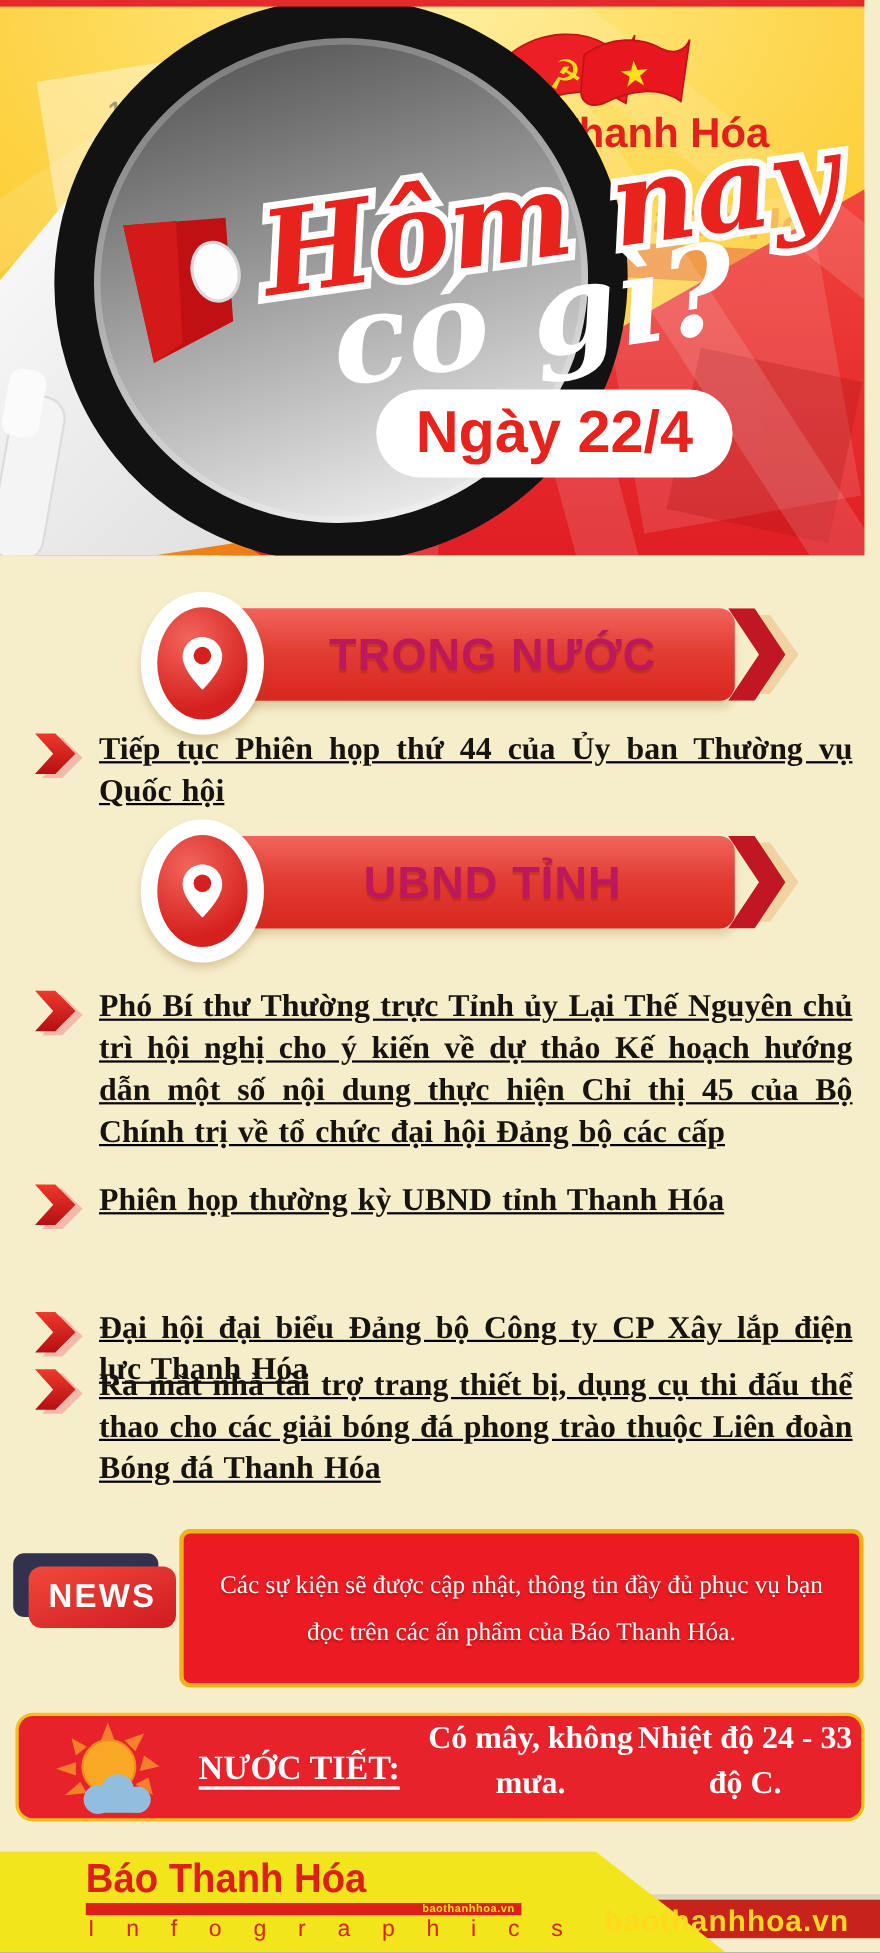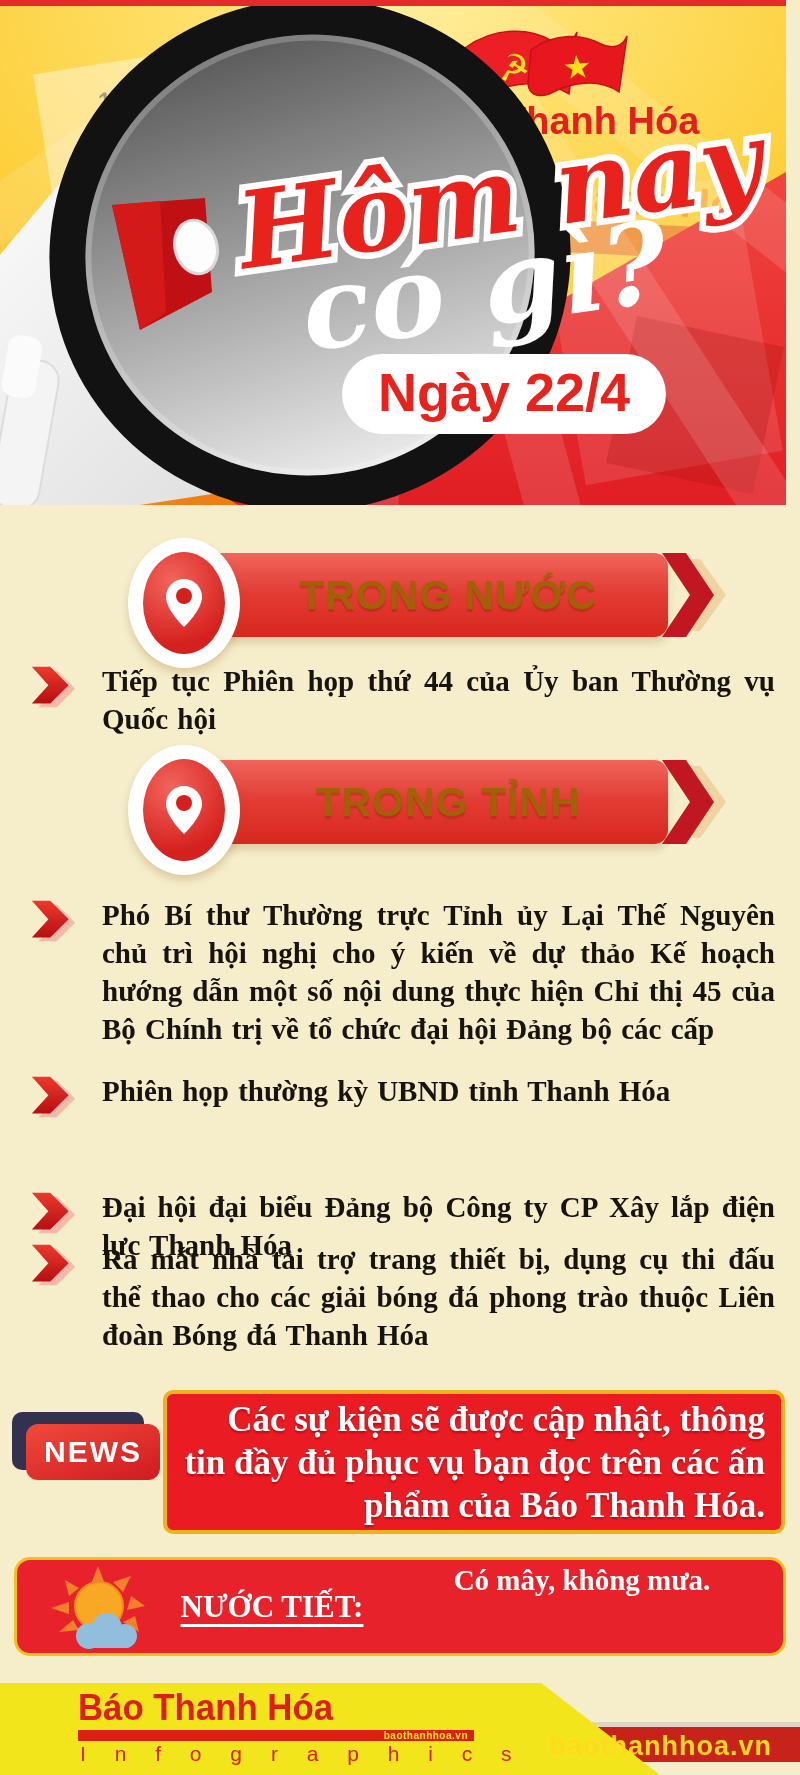--- a/index.html
+++ b/index.html
@@ -10,41 +10,41 @@
   .masthead-txt{font-family:"Liberation Sans",sans-serif;font-weight:bold;}
   .collage-txt{font-family:"Liberation Sans",sans-serif;font-weight:bold;}
 
   
   .banner{position:absolute;left:128px;width:600px;height:130px;}
   .banner .bar{position:absolute;left:52px;top:15px;width:488px;height:84px;border-radius:14px;
      background:linear-gradient(180deg,#f0655c 0%,#e23c33 48%,#d8271f 100%);
      box-shadow:0 6px 8px rgba(140,90,20,.22);}
   .banner .chev-end{position:absolute;left:524px;top:15px;}
   .banner .label{position:absolute;left:110px;top:15px;width:420px;height:84px;display:flex;
-     align-items:center;justify-content:center;color:#a16207;font-weight:bold;font-size:41px;
+     align-items:center;justify-content:center;color:#be185d;font-weight:bold;font-size:41px;
      letter-spacing:1px;text-shadow:0 3px 1px rgba(150,40,5,.4);}
   .banner .oval{position:absolute;left:0;top:0;width:112px;height:130px;background:#fff;
      border-radius:50%;display:flex;align-items:center;justify-content:center;
      box-shadow:0 5px 8px rgba(140,90,20,.25);}
   .banner .oval-inner{width:82px;height:102px;border-radius:50%;
      background:radial-gradient(circle at 35% 28%,#f2655c,#d5201d 72%);
      display:flex;align-items:center;justify-content:center;}
 
   
-  .bullet-item{position:absolute;left:30px;width:745px;display:flex;gap:26px;}
+  .bullet-item{position:absolute;left:30px;width:745px;display:flex;gap:14px;text-decoration:underline;}
   .bullet-item .chev{flex:0 0 46px;padding-top:3px;}
   .bullet-text{flex:1;font-family:"Liberation Serif",serif;font-weight:700;font-size:29px;
      line-height:38px;color:#17130e;text-align:justify;word-spacing:2px;}
 
   
   .news-box{position:absolute;left:163px;top:1390px;width:622px;height:144px;background:#ea1b23;
      border:4px solid #eeb21c;border-radius:10px;box-sizing:border-box;display:flex;
      align-items:center;justify-content:center;padding:4px 16px;}
-  .news-box .txt{font-family:"Liberation Serif",serif;font-weight:700;font-size:35px;
-     line-height:43px;color:#fff;text-align:right;text-shadow:0 2px 2px rgba(110,0,0,.45);}
+  .news-box .txt{font-family:"Liberation Serif",serif;font-weight:400;font-size:23px;
+     line-height:43px;color:#fff;text-align:center;text-shadow:0 2px 2px rgba(110,0,0,.45);}
   .news-badge{position:absolute;left:10px;top:1412px;width:170px;height:80px;}
   .news-badge .back{position:absolute;left:2px;top:0;width:132px;height:58px;background:#32324e;border-radius:10px;}
   .news-badge .front{position:absolute;left:16px;top:12px;width:134px;height:56px;border-radius:12px;
      background:linear-gradient(160deg,#f04a3b,#d01a20);display:flex;align-items:center;
      justify-content:center;color:#fff;font-weight:bold;font-size:30px;letter-spacing:2px;}
 
   
   .weather{position:absolute;left:14px;top:1557px;width:772px;height:99px;background:#e8222a;
      border:3px solid #f3c01e;border-radius:16px;box-sizing:border-box;}
   .weather .icon{position:absolute;left:26px;top:4px;}
@@ -199,21 +199,21 @@
     </svg>
     <div class="bullet-text">Tiếp tục Phiên họp thứ 44 của Ủy ban Thường vụ Quốc hội</div>
   </div>
 
   <div class="banner" style="top:745px">
     <div class="bar"></div>
     <svg class="chev-end" width="84" height="84" viewBox="0 0 84 84">
       <polygon points="26,6 48,6 74,42 48,78 26,78 52,42" fill="#efd3a0"></polygon>
       <polygon points="10,0 34,0 62,42 34,84 10,84 38,42" fill="#c11722"></polygon>
     </svg>
-    <div class="label">TRONG TỈNH</div>
+    <div class="label">UBND TỈNH</div>
     <div class="oval">
       <div class="oval-inner">
         <svg width="40" height="52" viewBox="0 0 40 52">
           <path d="M20,2 C10,2 2,10 2,20 C2,33 20,50 20,50 C20,50 38,33 38,20 C38,10 30,2 20,2 Z" fill="#ffffff"></path>
           <circle cx="20" cy="19" r="8" fill="#d5201d"></circle>
         </svg>
       </div>
     </div>
   </div>
 
@@ -272,20 +272,21 @@
       <g fill="#92bede">
         <circle cx="46" cy="72" r="13"></circle>
           <circle cx="64" cy="64" r="15"></circle>
         <circle cx="82" cy="72" r="12"></circle>
           <rect x="40" y="70" width="50" height="14" rx="7"></rect>
       </g>
     </svg>
     <div class="wlabel">NƯỚC TIẾT:</div>
     <div class="wtext">
       <span>Có mây, không mưa.</span>
+      <span>Nhiệt độ 24 - 33 độ C.</span>
     </div>
   </div>
 
   <div class="footer-line"></div>
   <div class="footer-band"></div>
   <div class="footer-yellow"></div>
   <div class="footer-logo-title">Báo Thanh Hóa</div>
   <div class="footer-logo-bar">
     <span>baothanhhoa.vn</span>
   </div>

